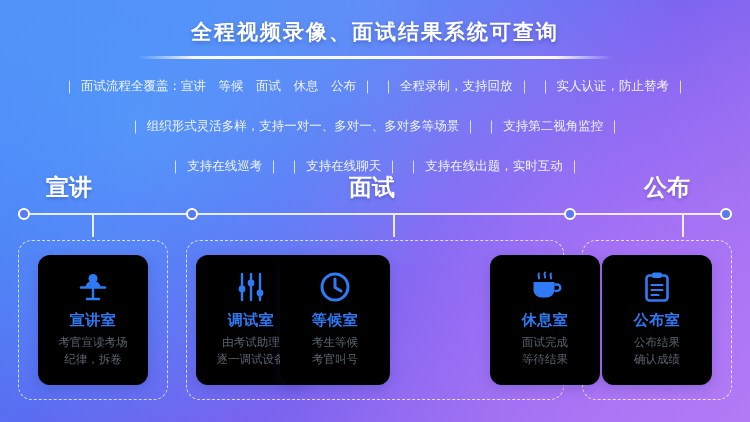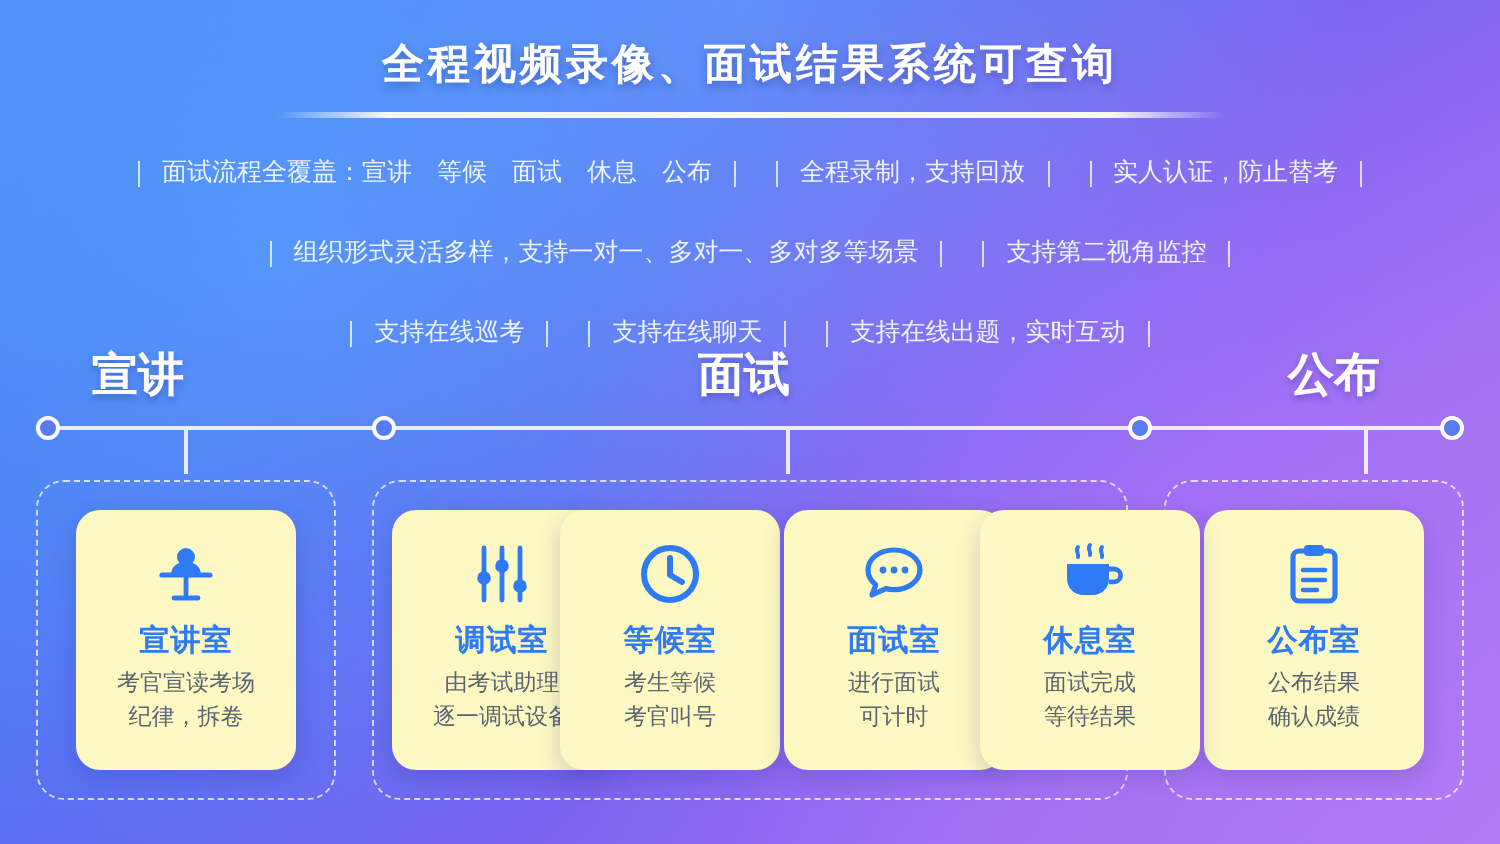--- a/index.html
+++ b/index.html
@@ -76,21 +76,21 @@
     position:absolute;border:1px dashed rgba(255,255,255,.75);
     border-radius:14px;box-sizing:border-box;
   }
   #group-xuanjiang{left:18px;top:240px;width:150px;height:160px;}
   #group-mianshi{left:186px;top:240px;width:378px;height:160px;}
   #group-gongbu{left:582px;top:240px;width:150px;height:160px;}
 
   
   .card{
     position:absolute;width:110px;height:130px;border-radius:12px;
-    background:#fef9c3;box-shadow:0 4px 12px rgba(40,50,130,.22);
+    background:#000000;box-shadow:0 4px 12px rgba(40,50,130,.22);
     display:flex;flex-direction:column;align-items:center;
     padding-top:12px;box-sizing:border-box;
   }
   .card .icon{height:40px;display:flex;align-items:center;justify-content:center;color:#2f7bf6;}
   .card .cname{
     font-size:15px;font-weight:bold;color:#2f7bf6;margin-top:4px;letter-spacing:.5px;
   }
   .card .cdesc{
     font-size:11.5px;color:#5b6472;line-height:1.45;text-align:center;margin-top:4px;
   }
@@ -170,32 +170,20 @@
     <div class="icon">
       <svg width="34" height="34" viewBox="0 0 34 34" fill="none">
         <circle cx="17" cy="17" r="13" fill="none" stroke="#2f7bf6" stroke-width="3"></circle>
         <path d="M17 9v8.5l6 3.5" stroke="#2f7bf6" stroke-width="3" stroke-linecap="round" stroke-linejoin="round"></path>
       </svg>
     </div>
     <div class="cname">等候室</div>
     <div class="cdesc">考生等候<br>考官叫号</div>
   </div>
 
-  <div class="card" style="left:392px;top:255px;">
-    <div class="icon">
-      <svg width="34" height="34" viewBox="0 0 34 34" fill="none">
-        <path d="M17 5c7.2 0 13 4.4 13 9.9 0 5.5-5.8 9.9-13 9.9-1.4 0-2.8-.2-4.1-.5L6 27.5l1.9-5.1C5.5 20.6 4 17.9 4 14.9 4 9.4 9.8 5 17 5z" fill="none" stroke="#2f7bf6" stroke-width="2.6" stroke-linejoin="round"></path>
-        <circle cx="11.5" cy="15" r="1.7" fill="#2f7bf6"></circle>
-        <circle cx="17" cy="15" r="1.7" fill="#2f7bf6"></circle>
-        <circle cx="22.5" cy="15" r="1.7" fill="#2f7bf6"></circle>
-      </svg>
-    </div>
-    <div class="cname">面试室</div>
-    <div class="cdesc">进行面试<br>可计时</div>
-  </div>
 
   <div class="card" style="left:602px;top:255px;">
     <div class="icon">
       <svg width="34" height="34" viewBox="0 0 34 34" fill="none">
         <rect x="6.5" y="5.5" width="21" height="25" rx="3" fill="none" stroke="#2f7bf6" stroke-width="2.6"></rect>
         <rect x="12" y="2.5" width="10" height="5.5" rx="2" fill="#2f7bf6"></rect>
         <path d="M11.5 15h11M11.5 20h11M11.5 25h7" stroke="#2f7bf6" stroke-width="2.2" stroke-linecap="round"></path>
       </svg>
     </div>
     <div class="cname">公布室</div>

